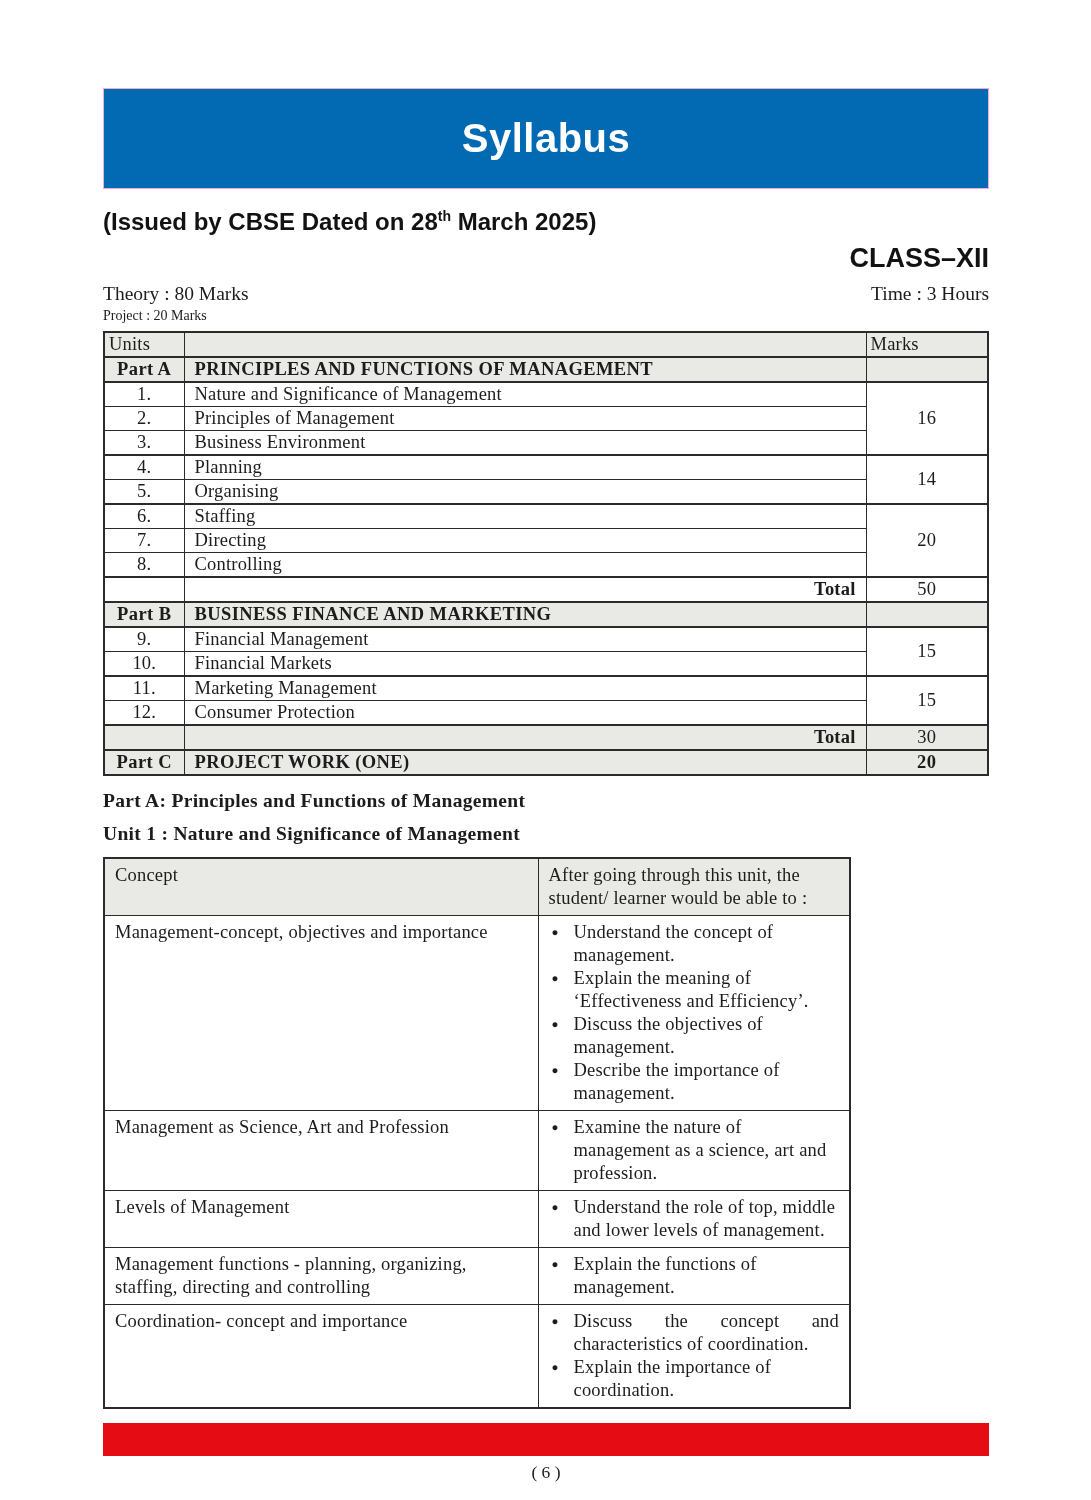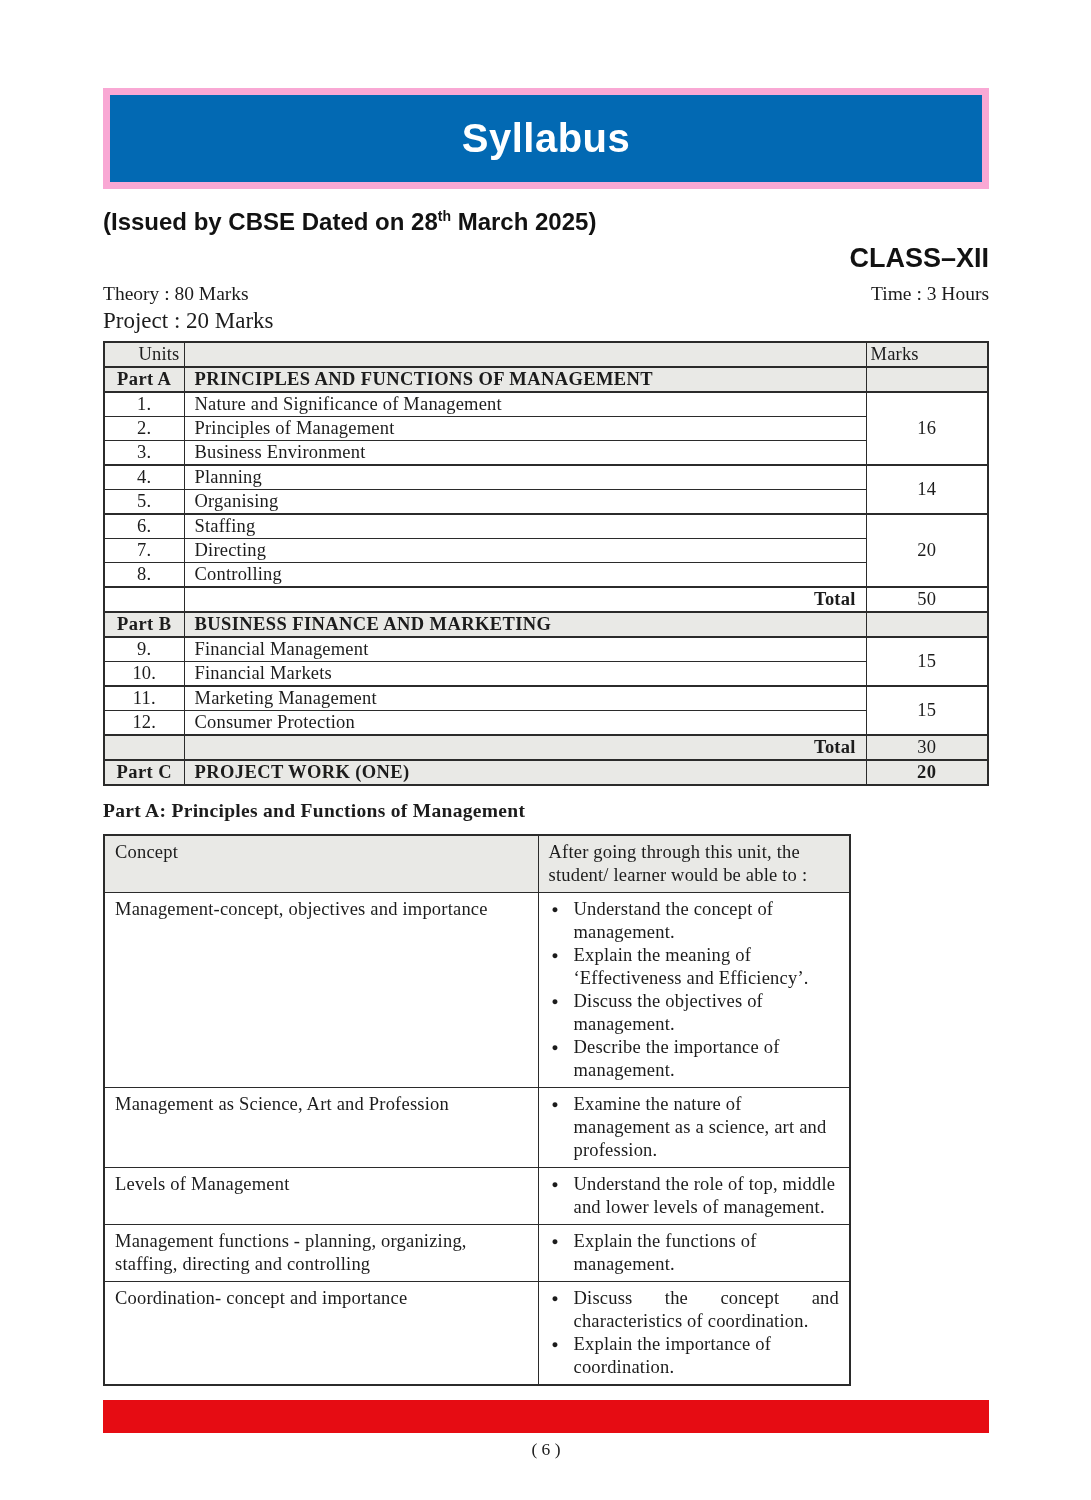--- a/index.html
+++ b/index.html
@@ -15,21 +15,21 @@
     width:1091px;height:1500px;position:relative;
     font-family:"Liberation Serif","DejaVu Serif",serif;
     color:var(--ink);
   }
   .content{margin-left:103px;width:886px;}
 
   
   .banner{
     margin-top:88px;height:101px;background:var(--banner-blue);
     display:flex;align-items:center;justify-content:center;
-    border:7px solid #f9a8d4;
+    border:1px solid #f9a8d4;
   }
   .banner-title{
     font-family:"Liberation Sans","DejaVu Sans",sans-serif;
     font-weight:bold;font-size:40px;color:#ffffff;letter-spacing:0.5px;
   }
 
   
   .issued-line{
     margin-top:19px;
     font-family:"Liberation Sans","DejaVu Sans",sans-serif;
@@ -44,36 +44,36 @@
   .class-line{
     margin-top:7px;text-align:right;
     font-family:"Liberation Sans","DejaVu Sans",sans-serif;
     font-weight:bold;font-size:27px;color:#121212;
   }
 
   .marks-meta{
     margin-top:9px;display:flex;justify-content:space-between;
     font-size:19.5px;
   }
-  .project-line{margin-top:3px;font-size:23px;}
+  .project-line{margin-top:3px;font-size:14px;}
 
   
   table{border-collapse:collapse;}
   .marks-table{
     margin-top:7px;width:886px;border:2px solid var(--line);
     font-size:18.5px;
   }
   .marks-table td{
     border:1px solid var(--line);
     height:24px;padding:1px 10px;vertical-align:middle;
     letter-spacing:0.2px;
   }
   .marks-table .shaded td{background:var(--header-gray);}
   .marks-table .gt td{border-top-width:2px;}
-  .marks-table td.c-units{width:80px;text-align:right;padding:1px 4px;margin-top:40px;}
+  .marks-table td.c-units{width:80px;text-align:left;padding:1px 4px;margin-top:40px;}
   .marks-table td.c-marks{width:122px;text-align:left;padding:1px 4px;}
   .marks-table td.num{text-align:center;}
   .marks-table td.marks-val{text-align:center;}
   .marks-table .part-row td{font-weight:bold;letter-spacing:0.4px;}
   .marks-table td.total-label{text-align:right;font-weight:bold;}
 
   
   .part-heading{margin-top:14px;font-size:19.5px;font-weight:bold;letter-spacing:0.3px;}
   .unit-heading{margin-top:11px;font-size:19.5px;font-weight:bold;letter-spacing:0.3px;}
 
@@ -201,20 +201,21 @@
       </tr>
       <tr class="shaded part-row gt">
         <td class="num">Part C</td>
         <td>PROJECT WORK (ONE)</td>
         <td class="marks-val">20</td>
       </tr>
     </tbody>
   </table>
 
   <div class="part-heading">Part A: Principles and Functions of Management</div>
+  <div class="unit-heading">Unit 1 : Nature and Significance of Management</div>
 
   <table class="unit-table">
     <tbody>
       <tr class="head-row">
         <td class="concept-col">Concept</td>
         <td>After going through this unit, the student/ learner would be able to :</td>
       </tr>
       <tr>
         <td class="concept-col">Management-concept, objectives and importance</td>
         <td>

